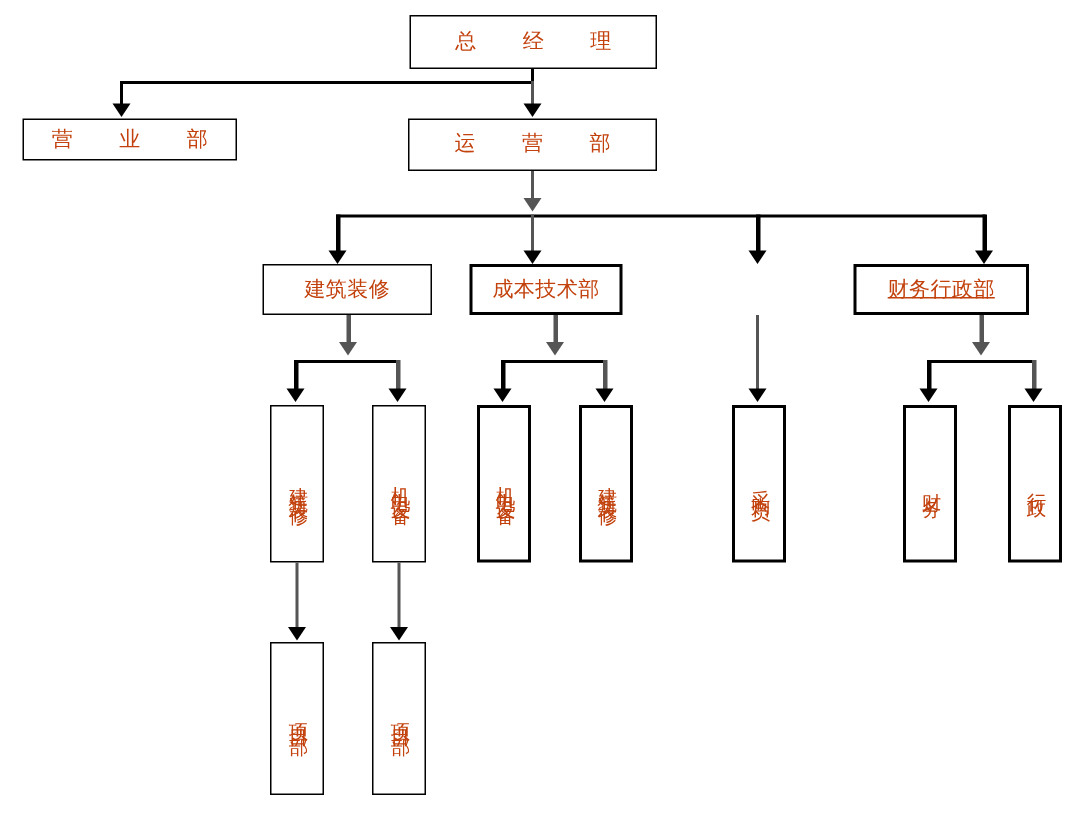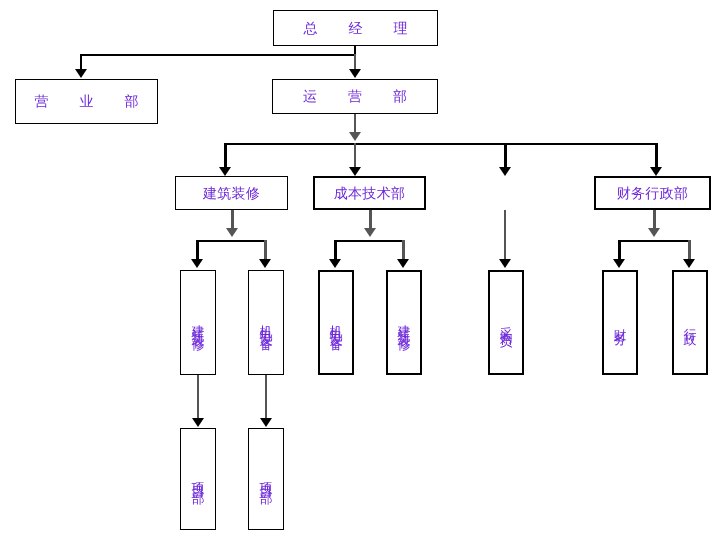--- a/index.html
+++ b/index.html
@@ -17,21 +17,21 @@
     overflow: hidden;
   }
   .node {
     position: absolute;
     box-sizing: border-box;
     background: #ffffff;
     border: 1px solid #000000;
     display: flex;
     align-items: center;
     justify-content: center;
-    color: #6d28d9;
+    color: #c2410c;
     z-index: 3;
   }
   .node.thick { border-width: 2px; }
   .node .label {
     display: block;
     text-align: center;
     line-height: 1.15;
     letter-spacing: 0.30em;
     text-indent: 0.30em;
     white-space: nowrap;
@@ -82,21 +82,21 @@
   <div class="conn v" style="left:354px; top:46px; width:2px; height:10px;"></div>
 
   <div class="conn h" style="left:80px; top:54px; width:276px; height:2px;"></div>
 
   <div class="conn v" style="left:80px; top:54px; width:2px; height:16px;"></div>
   <div class="arrow" style="left:75px; top:69px;"></div>
 
   <div class="conn v gray" style="left:354px; top:54px; width:2px; height:16px;"></div>
   <div class="arrow" style="left:349px; top:69px;"></div>
 
-  <div class="node wide" style="left:15px; top:79px; width:143px; height:45px;">
+  <div class="node wide" style="left:15px; top:79px; width:143px; height:28px;">
     <span class="label">营 业 部</span>
   </div>
 
   <div class="node wide" style="left:272px; top:79px; width:166px; height:35px;">
     <span class="label">运 营 部</span>
   </div>
 
   <div class="conn v gray" style="left:354px; top:114px; width:2px; height:22px;"></div>
   <div class="arrow gray" style="left:349px; top:132px;"></div>
 
@@ -111,26 +111,26 @@
   <div class="conn v" style="left:504px; top:143px; width:3px; height:26px;"></div>
   <div class="arrow" style="left:499px; top:167px;"></div>
 
   <div class="conn v" style="left:655px; top:143px; width:3px; height:26px;"></div>
   <div class="arrow" style="left:650px; top:167px;"></div>
 
   <div class="node tight" style="left:175px; top:176px; width:113px; height:34px;">
     <span class="label">建筑装修</span>
   </div>
 
-  <div class="node thick tight" style="left:313px; top:176px; width:113px; height:34px;">
+  <div class="node thick tight" style="left:313px; top:176px; width:102px; height:34px;">
     <span class="label">成本技术部</span>
   </div>
 
 
-  <div class="node thick tight" style="left:594px; top:176px; width:117px; height:34px;">
+  <div class="node thick tight" style="left:569px; top:176px; width:117px; height:34px;text-decoration:underline;">
     <span class="label">财务行政部</span>
   </div>
 
   <div class="conn v gray" style="left:231px; top:210px; width:3px; height:21px;"></div>
   <div class="arrow gray" style="left:226px; top:228px;"></div>
   <div class="conn h" style="left:196px; top:240px; width:70px; height:2px;"></div>
   <div class="conn v" style="left:196px; top:240px; width:3px; height:21px;"></div>
   <div class="arrow" style="left:191px; top:259px;"></div>
   <div class="conn v gray" style="left:264px; top:240px; width:3px; height:21px;"></div>
   <div class="arrow" style="left:259px; top:259px;"></div>

